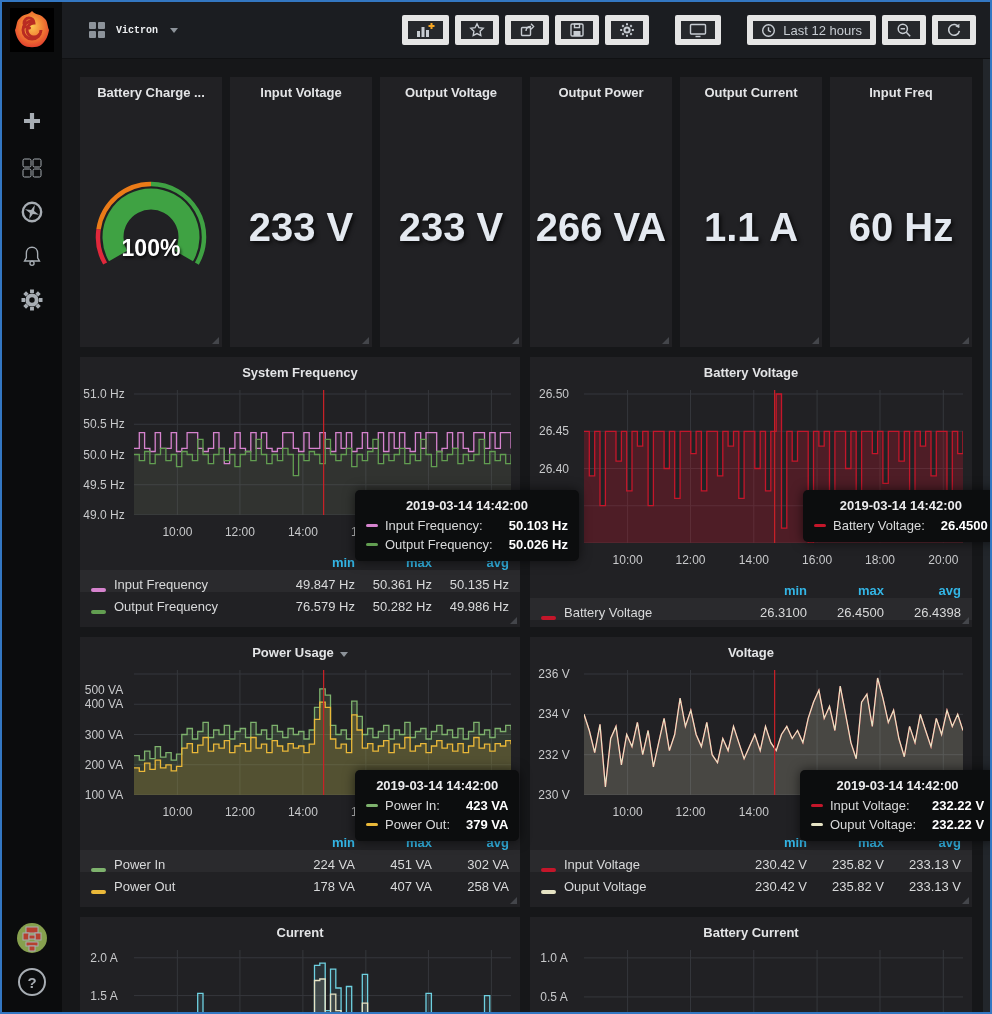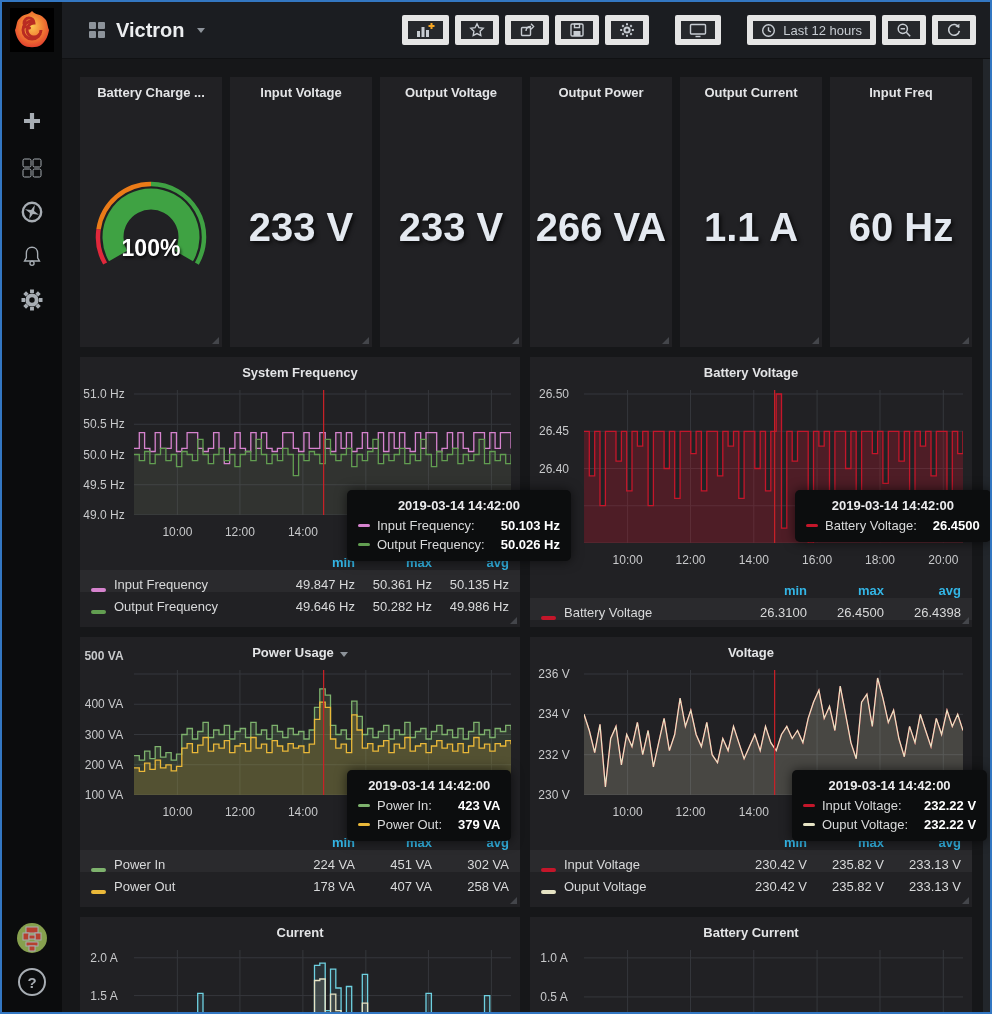--- a/index.html
+++ b/index.html
@@ -9,21 +9,21 @@
   
   .sidebar{position:absolute;left:0;top:0;width:60px;height:100%;background:#0b0c0d;z-index:20;}
   .logo{position:absolute;left:8px;top:6px;width:44px;height:44px;cursor:pointer;}
   .side-icon{position:absolute;left:0;width:60px;height:36px;display:flex;align-items:center;justify-content:center;color:#a7adb3;cursor:pointer;}
   .side-icon svg{stroke:#a7adb3;fill:none;}
   .help-ring{width:24px;height:24px;border:2px solid #a7adb3;border-radius:50%;display:flex;align-items:center;justify-content:center;font-size:15px;font-weight:bold;color:#a7adb3;}
   
   .navbar{position:absolute;left:60px;top:0;right:0;height:57px;background:#1b1d21;
     border-bottom:1px solid #101113;display:flex;align-items:center;padding:0 14px 0 26px;box-sizing:border-box;z-index:15;}
   .crumb{display:flex;align-items:center;gap:10px;cursor:pointer;}
-  .crumb-title{font-size:20px;font-weight:bold;color:#eceef0;}
+  .crumb-title{font-size:10px;font-weight:bold;color:#eceef0;font-family:Liberation Mono, monospace;}
   .caret{display:inline-block;width:0;height:0;border-left:4px solid transparent;border-right:4px solid transparent;border-top:5px solid #8d939a;margin-left:2px;}
   .toolbar{margin-left:auto;display:flex;align-items:center;gap:6px;}
   .tb-gap{width:14px;}
   .tbtn{height:30px;min-width:34px;background:#26282c;border:6px solid #e5e5e5;border-radius:2px;
     display:flex;align-items:center;justify-content:center;gap:7px;padding:0 8px;box-sizing:border-box;
     color:#c7ccd2;font-size:13px;cursor:pointer;}
   .tbtn svg{stroke:#c7ccd2;fill:none;}
   
   .scroll-gutter{position:absolute;right:0;top:57px;bottom:0;width:7px;background:#22262b;z-index:10;cursor:pointer;}
   .panel{position:absolute;background:#212124;}
@@ -40,21 +40,21 @@
   .plot{position:absolute;left:54px;top:33px;cursor:crosshair;}
   .lg-head{display:flex;align-items:center;height:16px;padding:0 11px;font-size:13px;font-weight:bold;color:#33b5e5;}
   .lg-sp{margin-right:auto;}
   .lg-col{width:77px;text-align:right;}
   .lg-row{display:flex;align-items:flex-end;height:22px;padding:0 11px;font-size:13px;color:#d8d9da;}
   .lg-row.alt{background:rgba(255,255,255,.045);}
   .lg-swatch{width:15px;height:4px;border-radius:2px;margin-right:8px;flex:none;cursor:pointer;}
   .lg-name{margin-right:auto;cursor:pointer;}
   .legend{position:absolute;left:0;right:0;}
   
-  #tooltip-layer{position:absolute;inset:0;z-index:100;pointer-events:none;}
+  #tooltip-layer{position:absolute;inset:0;z-index:100;pointer-events:none;margin-left:8px;}
   .gtip{position:absolute;background:#0c0d0e;border-radius:5px;padding:8px 11px 9px;font-size:13px;color:#d8d9da;
     box-shadow:0 0 12px rgba(0,0,0,.6);box-sizing:border-box;}
   .gtip-title{text-align:center;font-weight:bold;color:#ebebed;margin-bottom:5px;white-space:nowrap;}
   .gtip-row{display:flex;align-items:center;margin-top:4px;white-space:nowrap;}
   .gtip-row .lg-swatch{width:12px;height:3px;margin-right:7px;}
   .gtip-val{margin-left:auto;padding-left:16px;font-weight:bold;color:#fff;text-align:right;}
 </style>
 </head>
 <body>
 
@@ -288,21 +288,21 @@
           <div class="lg-row alt">
             <span class="lg-swatch" style="background: rgb(214, 131, 206);"></span>
             <span class="lg-name">Input Frequency</span>
             <span class="lg-col">49.847 Hz</span>
             <span class="lg-col">50.361 Hz</span>
             <span class="lg-col">50.135 Hz</span>
           </div>
           <div class="lg-row">
             <span class="lg-swatch" style="background: rgb(98, 158, 81);"></span>
             <span class="lg-name">Output Frequency</span>
-            <span class="lg-col">49.646 Hz</span>
+            <span class="lg-col">76.579 Hz</span>
             <span class="lg-col">50.282 Hz</span>
             <span class="lg-col">49.986 Hz</span>
           </div>
         </div>
         <div class="rcorner"></div>
       </div>
       <div class="panel" style="left: 528px; top: 355px; width: 442px; height: 270px;">
         <div class="panel-title">Battery Voltage</div>
         <div class="ylab" style="left: 0px; top: 30px;">26.50</div>
         <div class="ylab" style="left: 0px; top: 67.3px;">26.45</div>
@@ -343,21 +343,21 @@
             <span class="lg-name">Battery Voltage</span>
             <span class="lg-col">26.3100</span>
             <span class="lg-col">26.4500</span>
             <span class="lg-col">26.4398</span>
           </div>
         </div>
         <div class="rcorner"></div>
       </div>
       <div class="panel" style="left: 78px; top: 635px; width: 440px; height: 270px;">
         <div class="panel-title">Power Usage<span class="caret" style="margin-left: 6px;"></span></div>
-        <div class="ylab" style="left: 0px; top: 12px; font-weight: bold;">500 VA</div>
+        <div class="ylab" style="left: 0px; top: 46px;">500 VA</div>
         <div class="ylab" style="left: 0px; top: 60.3px;">400 VA</div>
         <div class="ylab" style="left: 0px; top: 90.5px;">300 VA</div>
         <div class="ylab" style="left: 0px; top: 120.8px;">200 VA</div>
         <div class="ylab" style="left: 0px; top: 151px;">100 VA</div>
         <div class="xlab" style="left: 71.4px; top: 168px;">10:00</div>
         <div class="xlab" style="left: 133.9px; top: 168px;">12:00</div>
         <div class="xlab" style="left: 196.9px; top: 168px;">14:00</div>
         <div class="xlab" style="left: 259.9px; top: 168px;">16:00</div>
         <div class="xlab" style="left: 322.4px; top: 168px;">18:00</div>
         <div class="xlab" style="left: 385.4px; top: 168px;">20:00</div>

